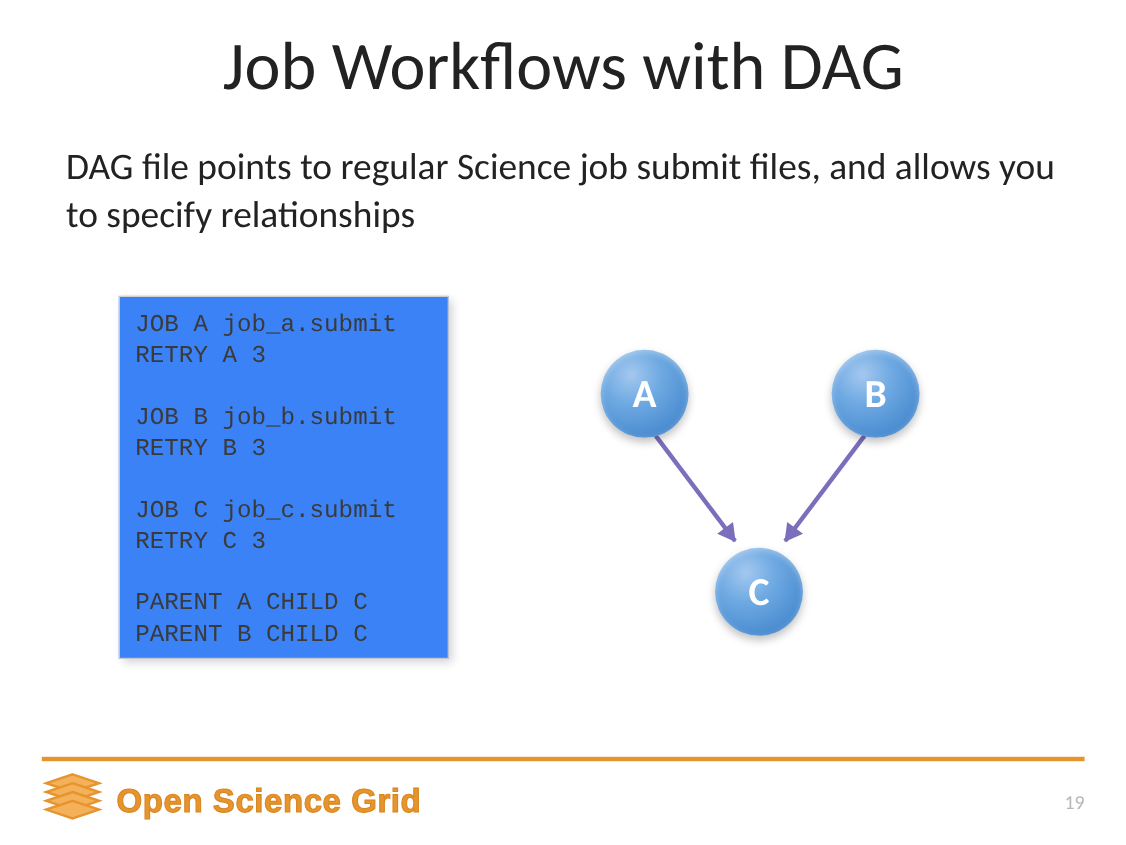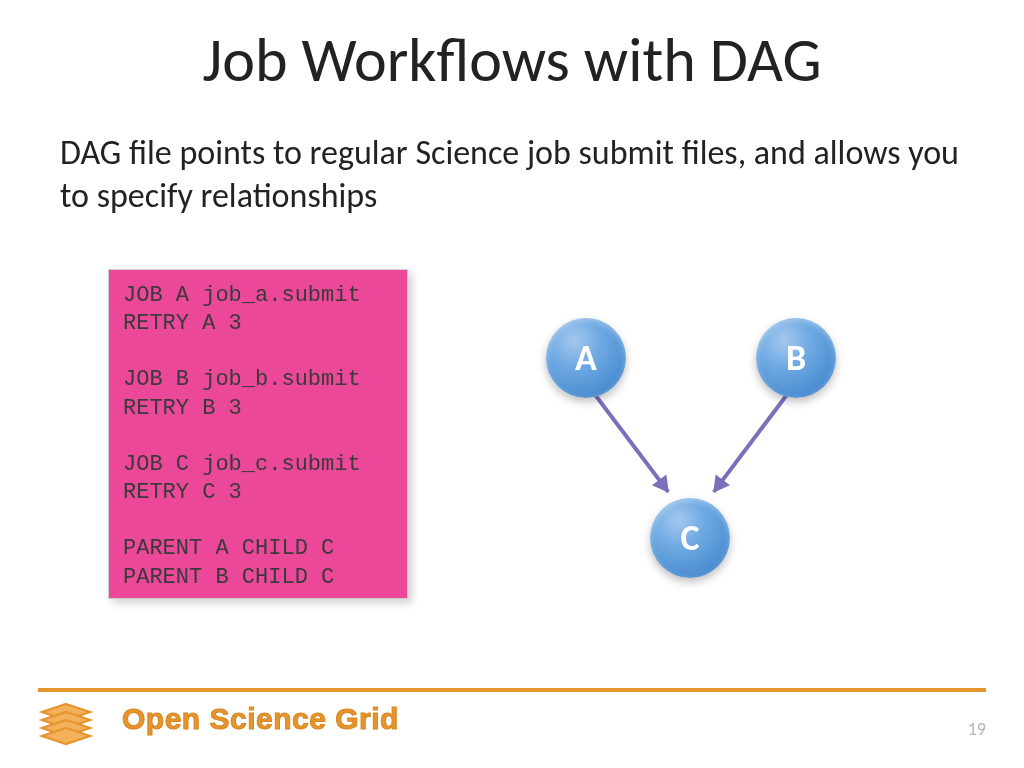--- a/index.html
+++ b/index.html
@@ -36,21 +36,21 @@
     color: #222;
     line-height: 1.25;
     font-weight: 400;
   }
   .code-box {
     position: absolute;
     top: 269px;
     left: 108px;
     width: 300px;
     height: 330px;
-    background: #ec4899;
+    background: #3b82f6;
     border: 1px solid #cfcfcf;
     box-shadow: 4px 4px 8px rgba(0,0,0,0.18);
     padding: 12px 14px;
     box-sizing: border-box;
     font-family: "Courier New", Courier, monospace;
     font-size: 22px;
     line-height: 1.28;
     color: #3a3a3a;
     white-space: pre;
   }
@@ -116,22 +116,22 @@
     right: 38px;
     bottom: 76px;
     height: 4px;
     background: #e6942e;
   }
   .footer {
     position: absolute;
     left: 38px;
     bottom: 22px;
     display: flex;
-    align-items: flex-start;
-    gap: 28px;
+    align-items: flex-end;
+    gap: 12px;
   }
   .footer-logo svg { display: block; }
   .footer-text {
     font-family: Arial, sans-serif;
     font-size: 30px;
     font-weight: 700;
     color: #e6942e;
     -webkit-text-stroke: 1px #d8861f;
     letter-spacing: 0.5px;
   }

